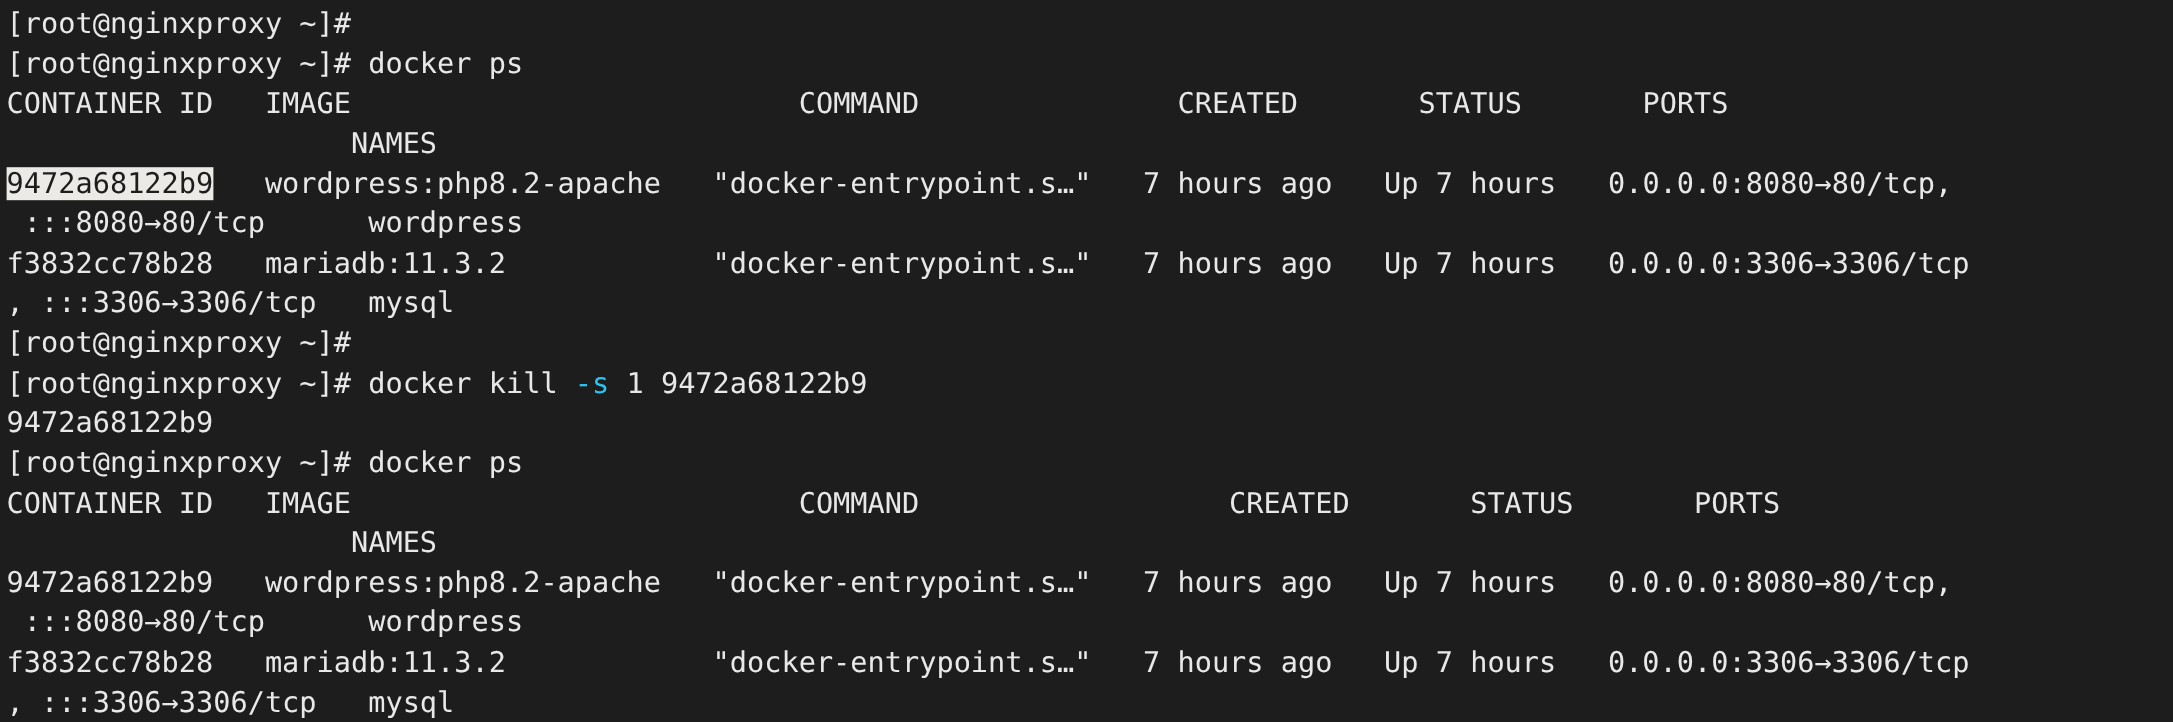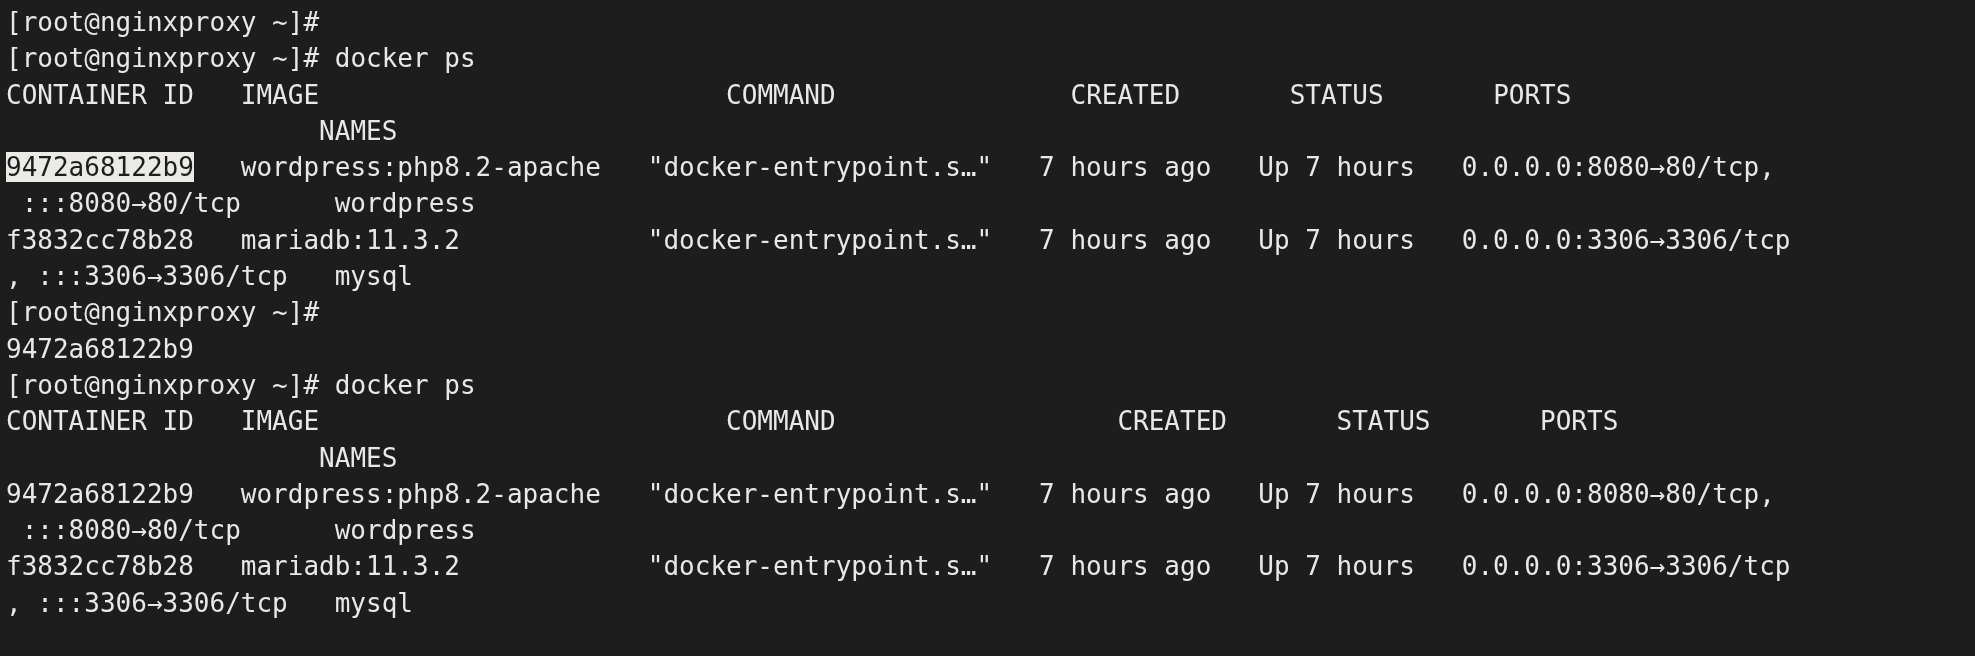--- a/index.html
+++ b/index.html
@@ -53,20 +53,21 @@
   <div class="line"><span class="seg sel">9472a68122b9</span><span class="seg">   wordpress:php8.2-apache   "docker-entrypoint.s…"   7 hours ago   Up 7 hours   0.0.0.0:8080→80/tcp,</span></div>
 
   <div class="line"><span class="seg"> :::8080→80/tcp      wordpress</span></div>
 
   <div class="line"><span class="seg">f3832cc78b28   mariadb:11.3.2            "docker-entrypoint.s…"   7 hours ago   Up 7 hours   0.0.0.0:3306→3306/tcp</span></div>
 
   <div class="line"><span class="seg">, :::3306→3306/tcp   mysql</span></div>
 
   <div class="line"><span class="seg">[root@nginxproxy ~]# </span></div>
 
+  <div class="line"><span class="seg">[root@nginxproxy ~]# </span><span class="seg">docker kill </span><span class="seg flag">-s</span><span class="seg"> 1 9472a68122b9</span></div>
 
   <div class="line"><span class="seg">9472a68122b9</span></div>
 
   <div class="line"><span class="seg">[root@nginxproxy ~]# </span><span class="seg">docker ps</span></div>
 
   <div class="line"><span class="seg">CONTAINER ID   IMAGE                          COMMAND                  CREATED       STATUS       PORTS</span></div>
 
   <div class="line"><span class="seg">                    </span><span class="seg">NAMES</span></div>
 
   <div class="line"><span class="seg">9472a68122b9   wordpress:php8.2-apache   "docker-entrypoint.s…"   7 hours ago   Up 7 hours   0.0.0.0:8080→80/tcp,</span></div>

